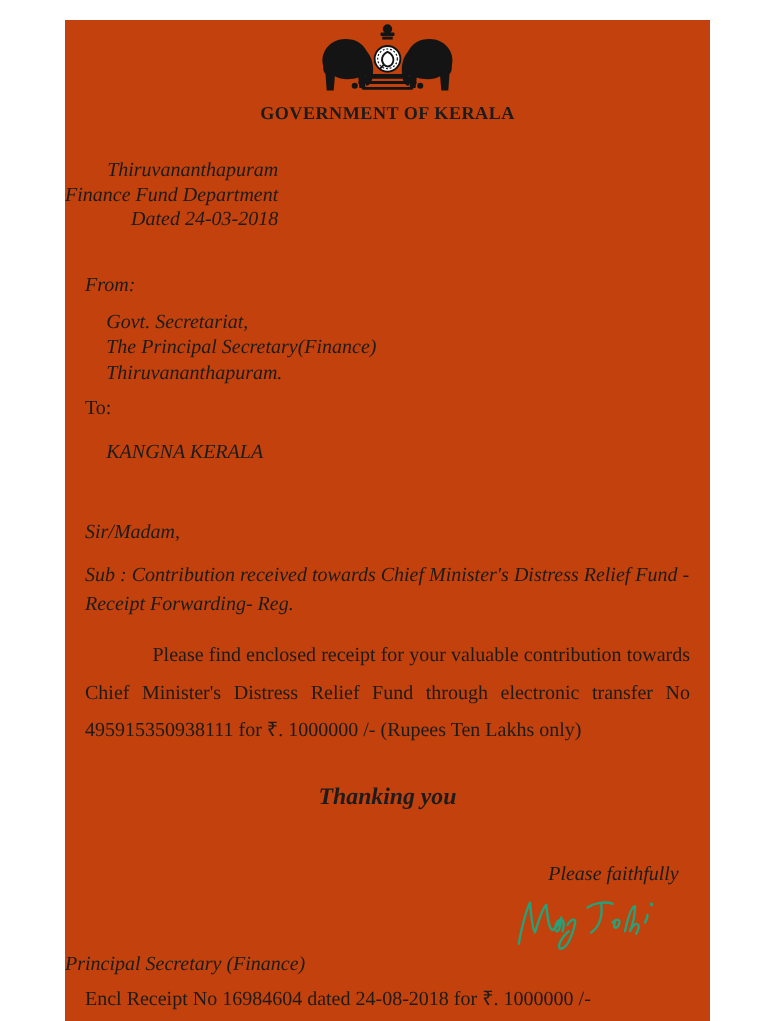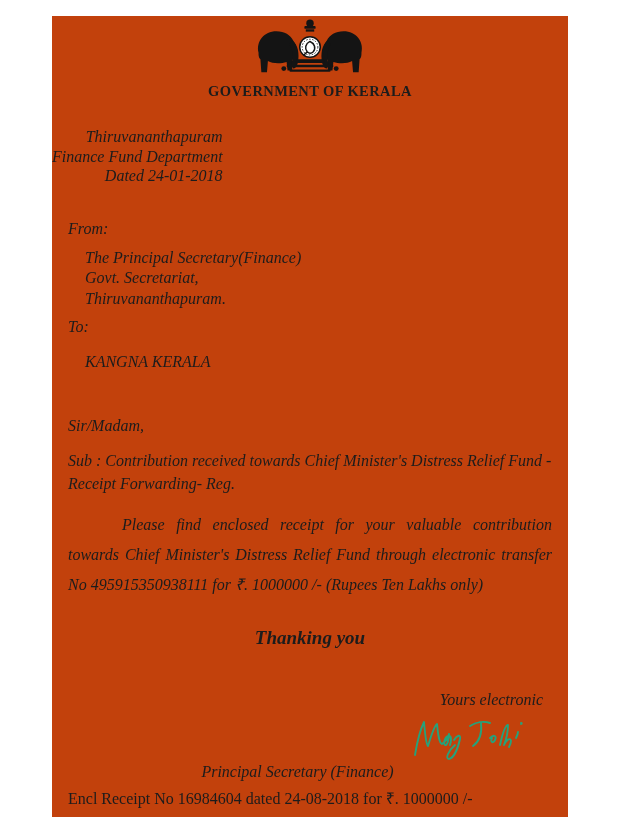--- a/index.html
+++ b/index.html
@@ -31,56 +31,55 @@
     font-style:italic;
   }
   .ref-no { margin-left:16px; }
   .dept-block {
     text-align:right;
     margin-right:87px;
     line-height:19.5px;
   }
   .from-label { margin:34px 0 0 16px; font-style:italic; }
   .from-address { margin:10px 0 0 33px; line-height:20.5px; font-style:italic; }
-  .to-label { margin:9px 0 0 16px; font-style:italic; }
+  .to-label { margin:9px 0 0 16px; }
   .recipient { margin:17px 0 0 33px; font-style:italic; }
   .salutation { margin:46px 0 0 16px; font-style:italic; }
   .subject {
     margin:14px 16px 0 16px;
     font-weight:400;
     font-style:italic;
     line-height:23px;
   }
   .body-para {
     margin:15px 16px 0 16px;
     text-indent:54px;
     line-height:30px;
     text-align:justify;
-    font-style:italic;
   }
   .thanking {
     margin-top:27px;
     text-align:center;
     font-weight:700;
     font-style:italic;
     font-size:19px;
   }
   .yours {
     margin:42px 25px 0 0;
     text-align:right;
     font-style:italic;
   }
   .signature-wrap {
     margin:6px 38px 0 0;
     text-align:right;
     height:48px;
   }
   .designation {
     margin:0 25px 0 0;
-    text-align:center;
+    text-align:left;
     font-style:italic;
   }
   .encl {
     position:absolute;
     left:16px; bottom:24px;
     font-style:normal;
   }
 </style>
 </head>
 <body>
@@ -121,43 +120,43 @@
         <circle cx="93" cy="53" r="2.6"></circle>
       </g>
     </svg>
     <div class="gov-title">GOVERNMENT OF KERALA</div>
   </div>
 
   <div class="ref-row">
     <div class="dept-block">
       <div>Thiruvananthapuram</div>
       <div>Finance Fund Department</div>
-      <div>Dated 24-01-2018</div>
+      <div>Dated 24-03-2018</div>
     </div>
   </div>
 
   <div class="from-label">From:</div>
   <div class="from-address">
+    <div>Govt. Secretariat,</div>
     <div>The Principal Secretary(Finance)</div>
-    <div>Govt. Secretariat,</div>
     <div>Thiruvananthapuram.</div>
   </div>
 
   <div class="to-label">To:</div>
   <div class="recipient">KANGNA KERALA</div>
 
   <div class="salutation">Sir/Madam,</div>
 
   <div class="subject">Sub : Contribution received towards Chief Minister's Distress Relief Fund - Receipt Forwarding- Reg.</div>
 
   <p class="body-para">Please find enclosed receipt for your valuable contribution towards Chief Minister's Distress Relief Fund through electronic transfer No 495915350938111 for ₹. 1000000 /- (Rupees Ten Lakhs only)</p>
 
   <div class="thanking">Thanking you</div>
 
-  <div class="yours">Yours electronic</div>
+  <div class="yours">Please faithfully</div>
 
   <div class="signature-wrap">
     <svg width="118" height="46" viewBox="0 0 118 46" aria-hidden="true">
       <g fill="none" stroke="#26a27b" stroke-width="1.9" stroke-linecap="round" stroke-linejoin="round">
 
         <path d="M3,40 C5,28 9,13 12,7 C13,19 14,29 16,31 C19,21 22,11 25,9
                  C26,19 27,28 30,29 C33,27 36,23 37,19 C37,25 35,31 33,30
                  C31,28 33,21 37,21 C40,21 39,27 38,30"></path>
         <path d="M42,25 C45,20 49,19 48,24 C46,33 42,43 37,44 C33,44 36,36 43,30"></path>
 

